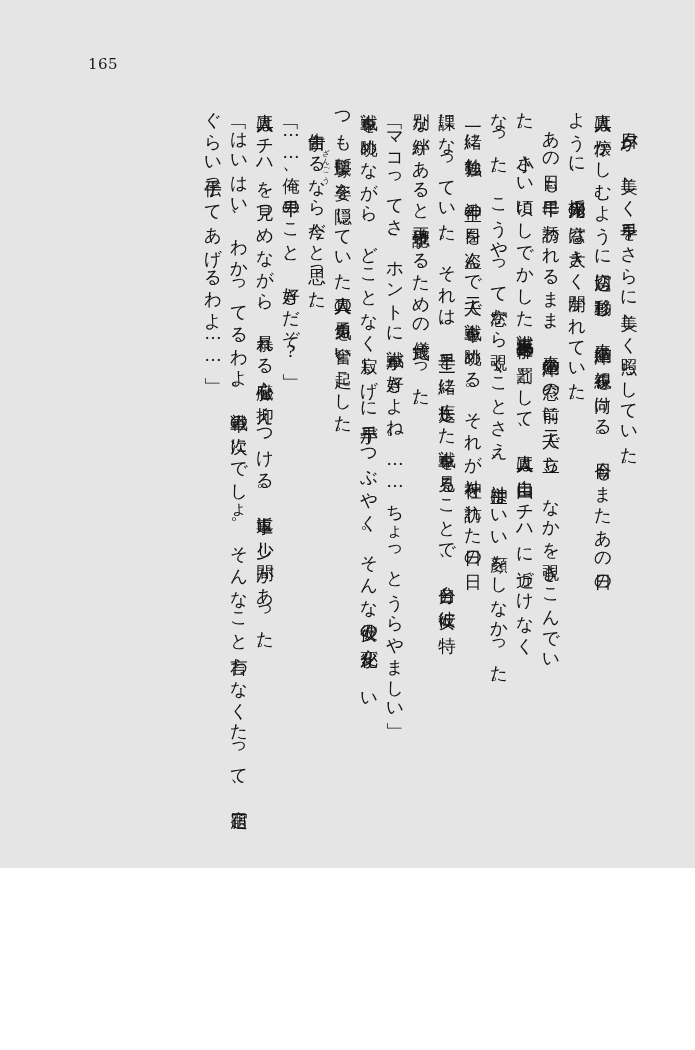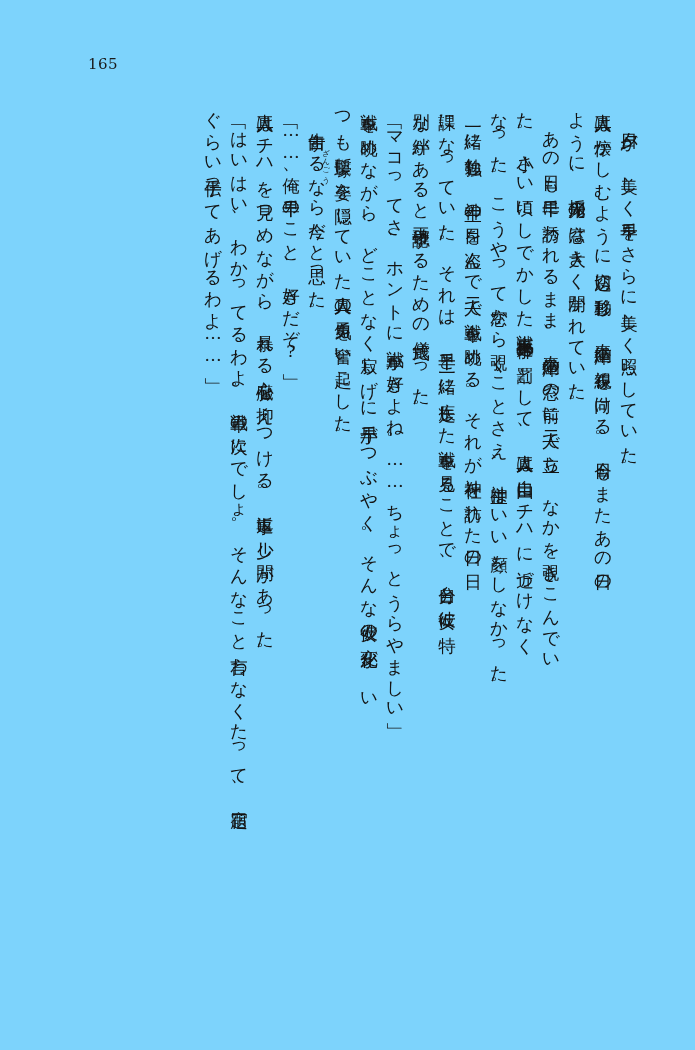--- a/index.html
+++ b/index.html
@@ -3,22 +3,22 @@
 <meta charset="utf-8">
 <style>
   html, body {
     margin: 0;
     padding: 0;
     background: #ffffff;
   }
   #page {
     position: relative;
     width: 695px;
-    height: 1050px;
-    background: #7dd3fc;
+    height: 868px;
+    background: #e5e5e5;
     overflow: hidden;
     font-family: "DejaVu Serif", "Liberation Serif", serif;
     color: #1a1a1a;
   }
   #page-number {
     position: absolute;
     top: 55px;
     left: 88px;
     font-size: 15px;
     letter-spacing: 0.5px;

